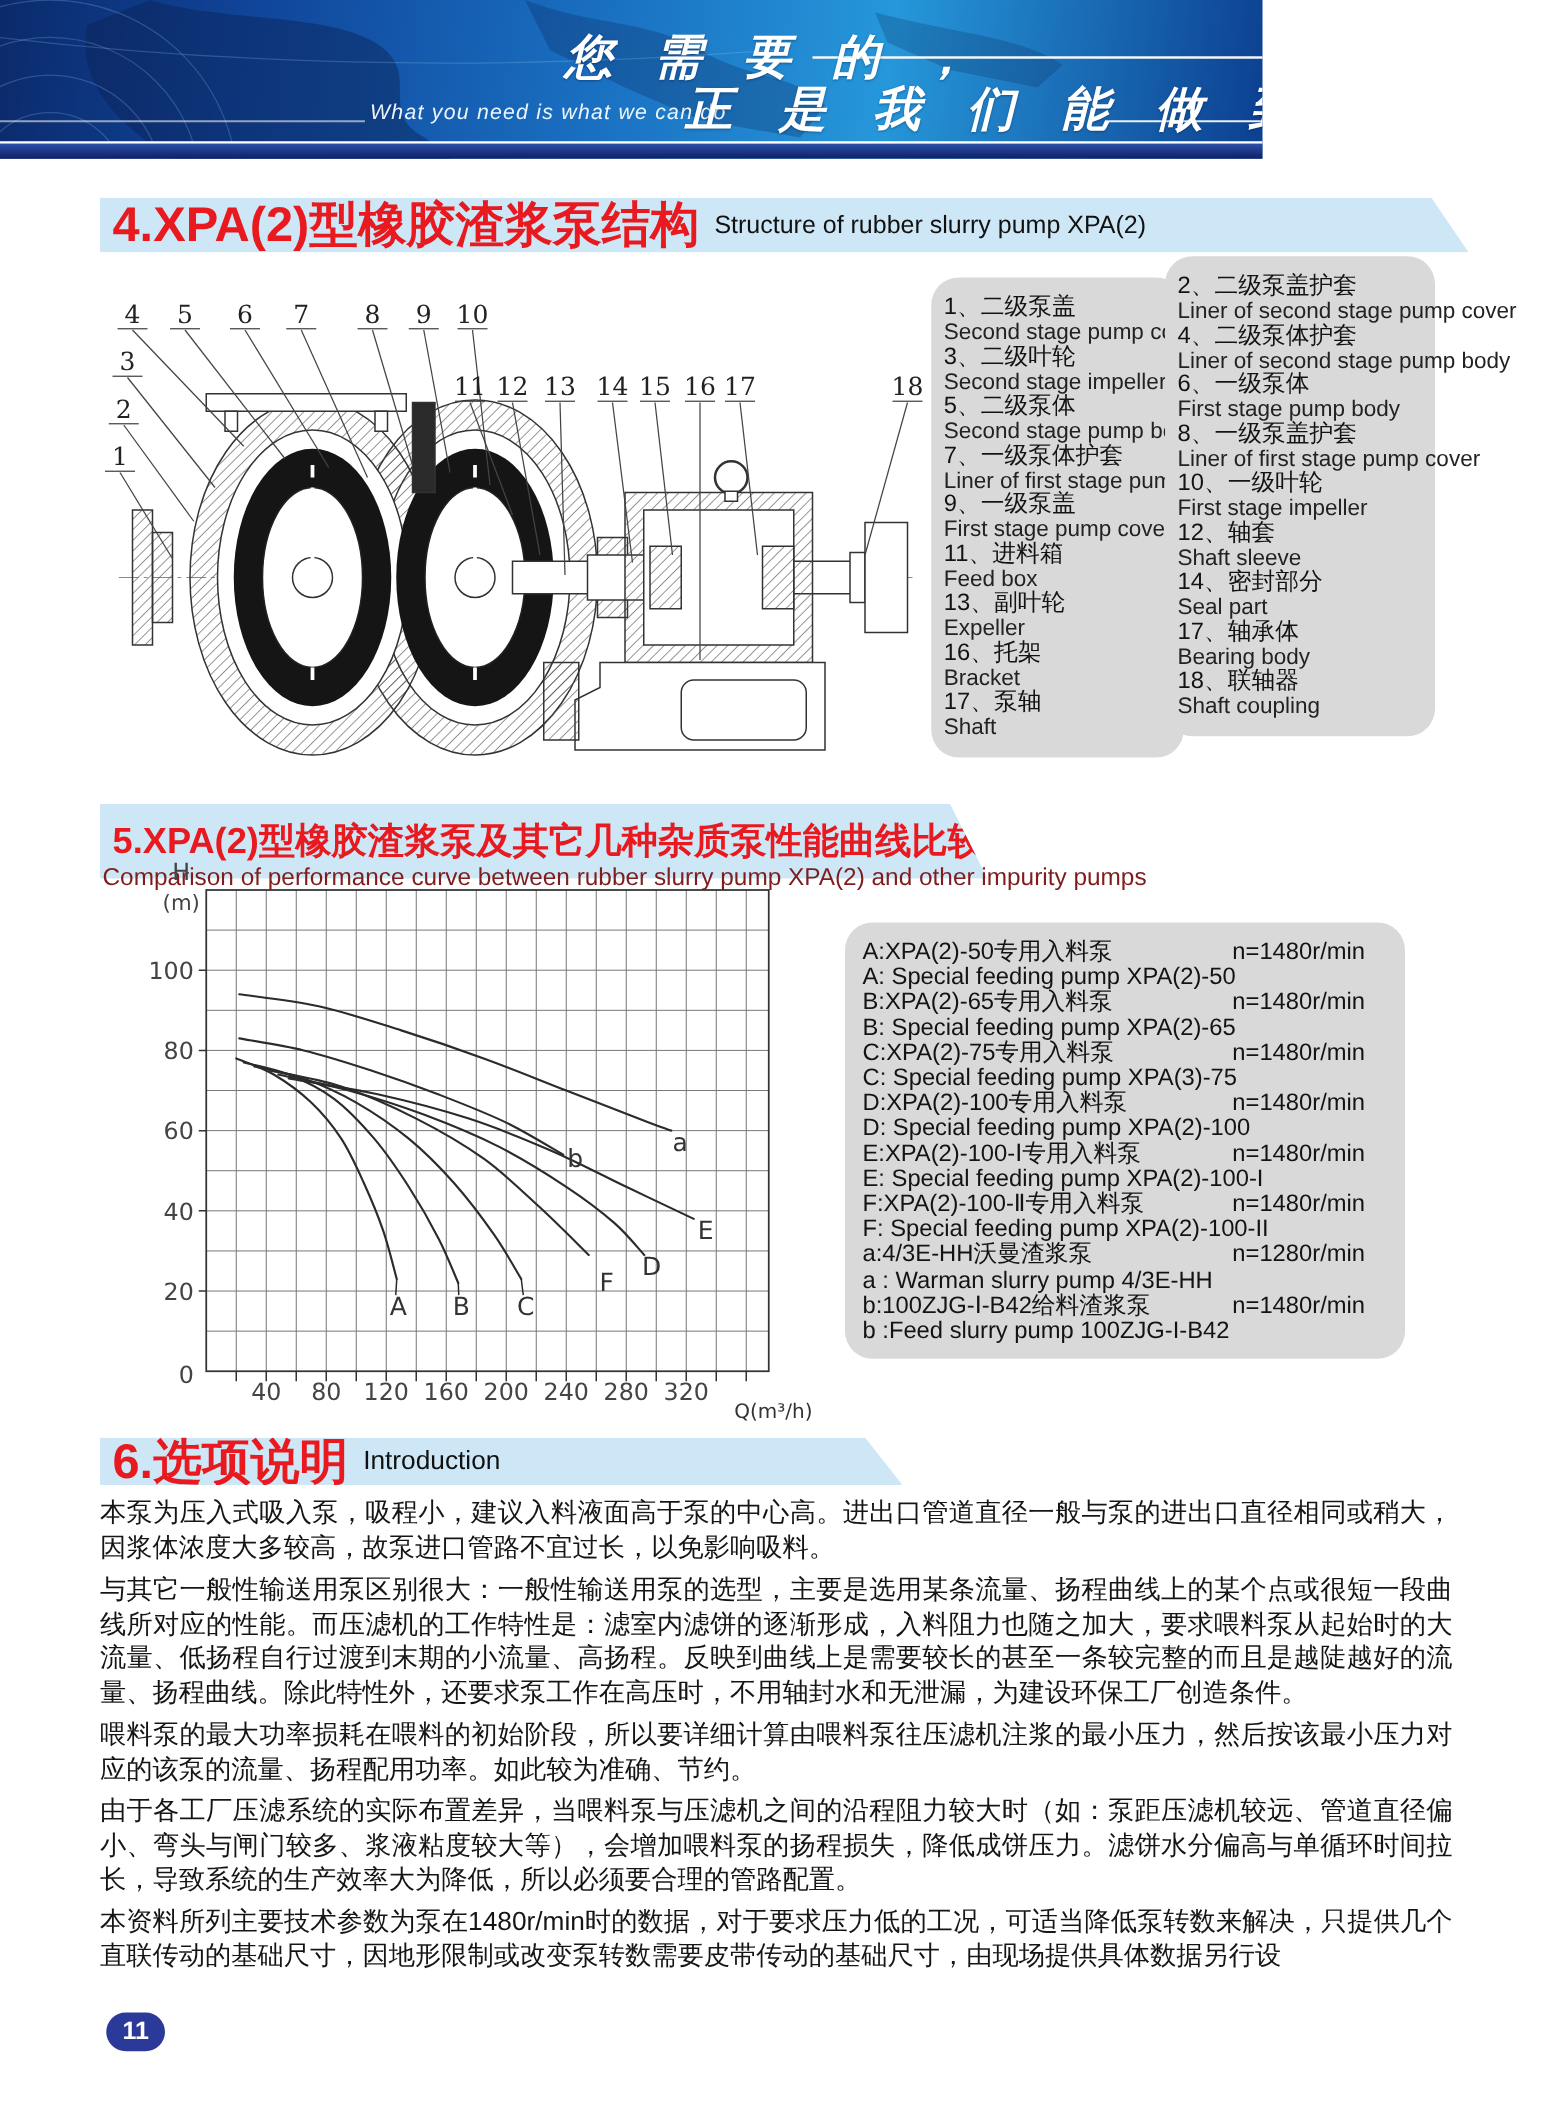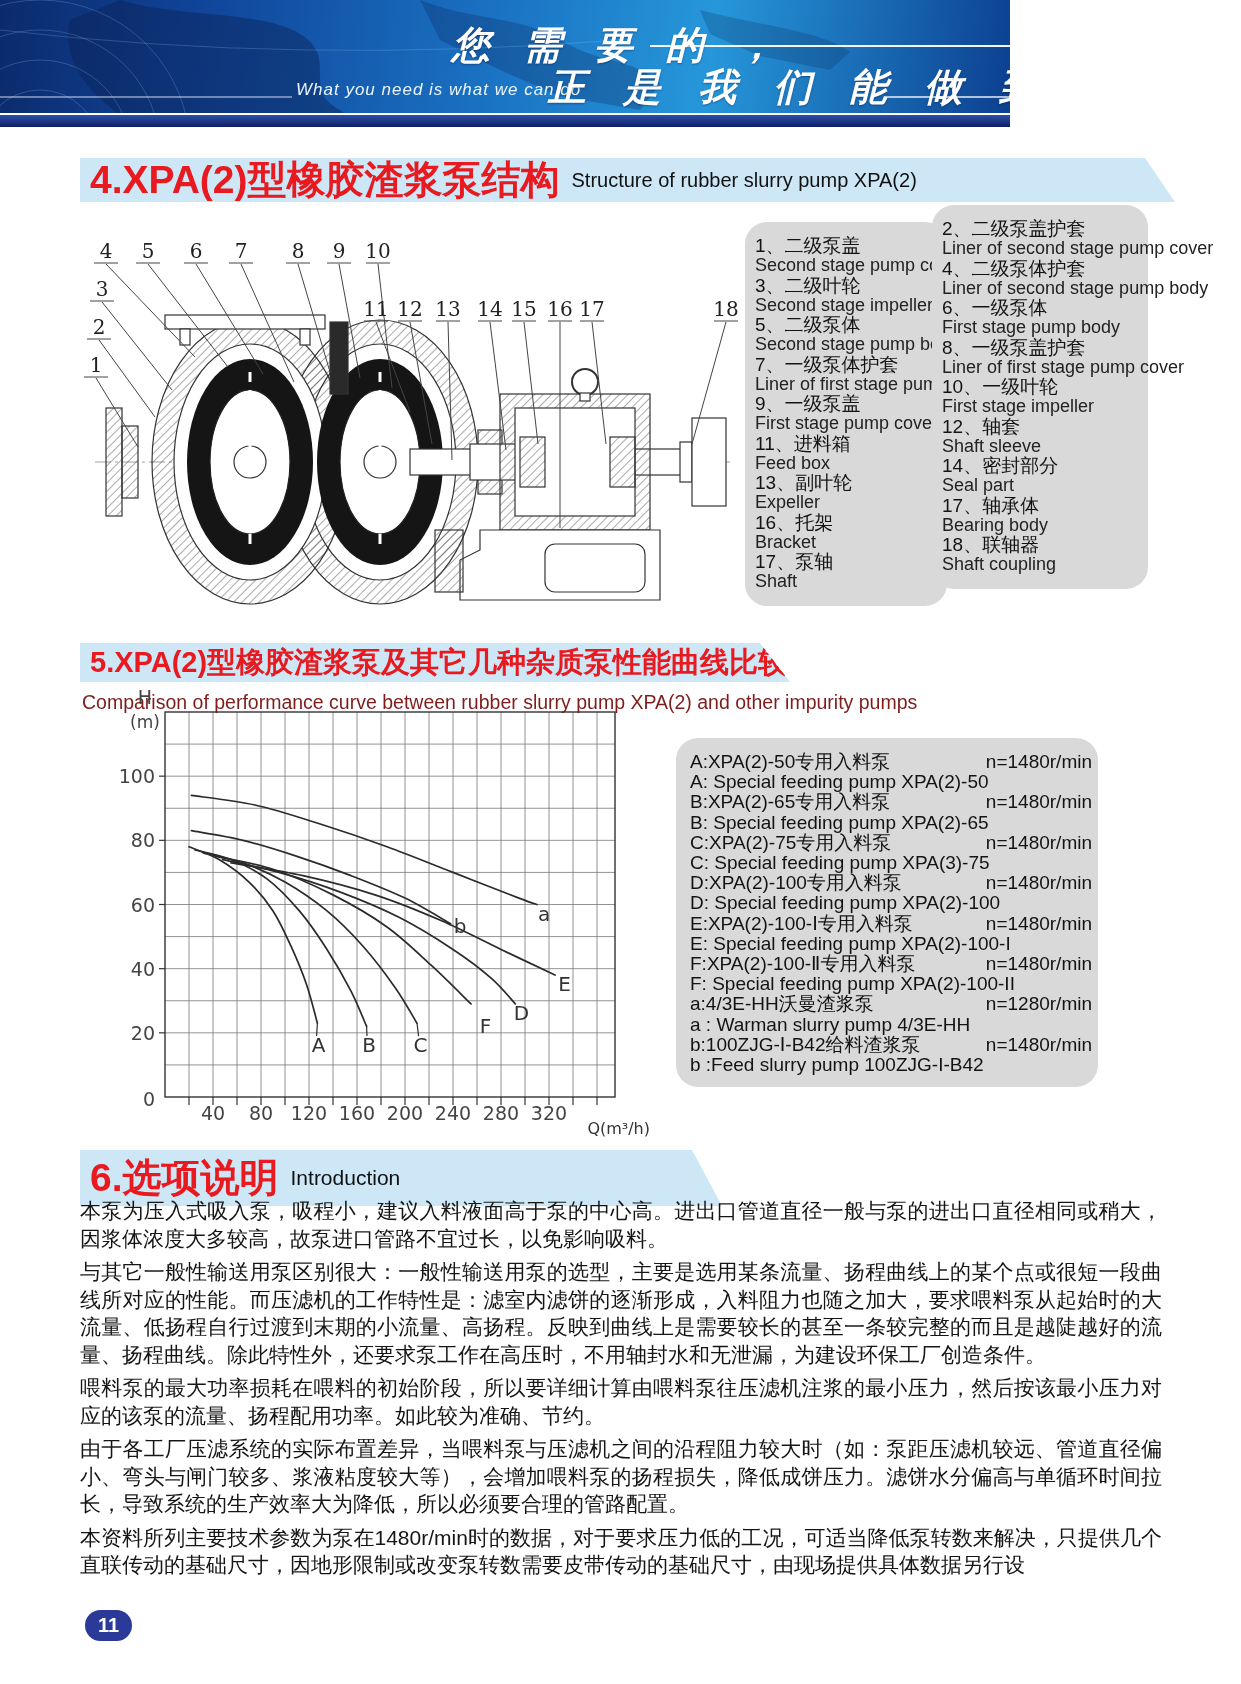--- a/index.html
+++ b/index.html
@@ -17,40 +17,40 @@
   .sl1{left:452px;top:20px;font-size:38px;letter-spacing:10px;}
   .sl2{left:548px;top:62px;font-size:38px;letter-spacing:12px;}
   .slogan-en{position:absolute;left:296px;top:80px;color:#ebf5fd;font-style:italic;font-size:17px;letter-spacing:1px;white-space:nowrap;}
   .hdr-wline{position:absolute;left:0;top:113px;width:100%;height:2px;background:#fff;}
   .hdr-navy{position:absolute;left:0;top:115px;width:100%;height:12px;background:linear-gradient(#2b50a8,#101f66);}
 
   
   .band{position:absolute;left:80px;background:#cde7f6;display:flex;align-items:center;padding-left:10px;
         clip-path:polygon(0 0,calc(100% - 30px) 0,100% 100%,0 100%);}
   .band4{top:158px;width:1085px;height:44px;}
-  .band5{top:643px;width:700px;height:39px;}
-  .band6{top:1150px;width:632px;height:56px;}
+  .band5{top:643px;width:700px;height:60px;}
+  .band6{top:1150px;width:632px;height:38px;}
   .t-red{font-weight:bold;color:#e8191f;font-size:39px;white-space:nowrap;}
   .band5 .t-red{font-size:29px;}
   .t-en{color:#111;font-size:20px;margin-left:12px;white-space:nowrap;}
   .band6 .t-en{font-size:21px;}
   .s5-en{position:absolute;left:82px;top:691px;font-size:19.5px;color:#7f1d1d;white-space:nowrap;}
 
   
   .drawing{position:absolute;left:80px;top:212px;}
   .parts{position:absolute;background:#d9d9d9;border-radius:22px;padding:14px 10px;white-space:nowrap;}
   .parts.col1{left:745px;top:222px;width:182px;}
   .parts.col2{left:932px;top:205px;width:196px;}
   .p-cn{font-size:19px;line-height:20px;color:#131313;}
   .p-en{font-size:18px;line-height:19.5px;color:#222;}
 
   
   .chart{position:absolute;left:105px;top:660px;}
   .legend{position:absolute;left:676px;top:738px;width:402px;background:#d9d9d9;border-radius:22px;
-          padding:14px 6px 12px 14px;}
+          padding:14px 32px 12px 14px;}
   .lg-line1{display:flex;justify-content:space-between;}
   .lg-cn,.lg-n,.lg-en{font-size:19px;line-height:20.2px;color:#131313;white-space:nowrap;}
 
   
   .paras{position:absolute;left:80px;top:1197px;width:1082px;}
   .paras p{margin:0 0 6px 0;font-size:21px;line-height:27.5px;text-align:justify;color:#151515;}
 
   .page-num{position:absolute;left:85px;top:1610px;width:47px;height:31px;background:#2b3a99;
             border-radius:16px;color:#fff;font-size:20px;font-weight:bold;
             display:flex;align-items:center;justify-content:center;}

